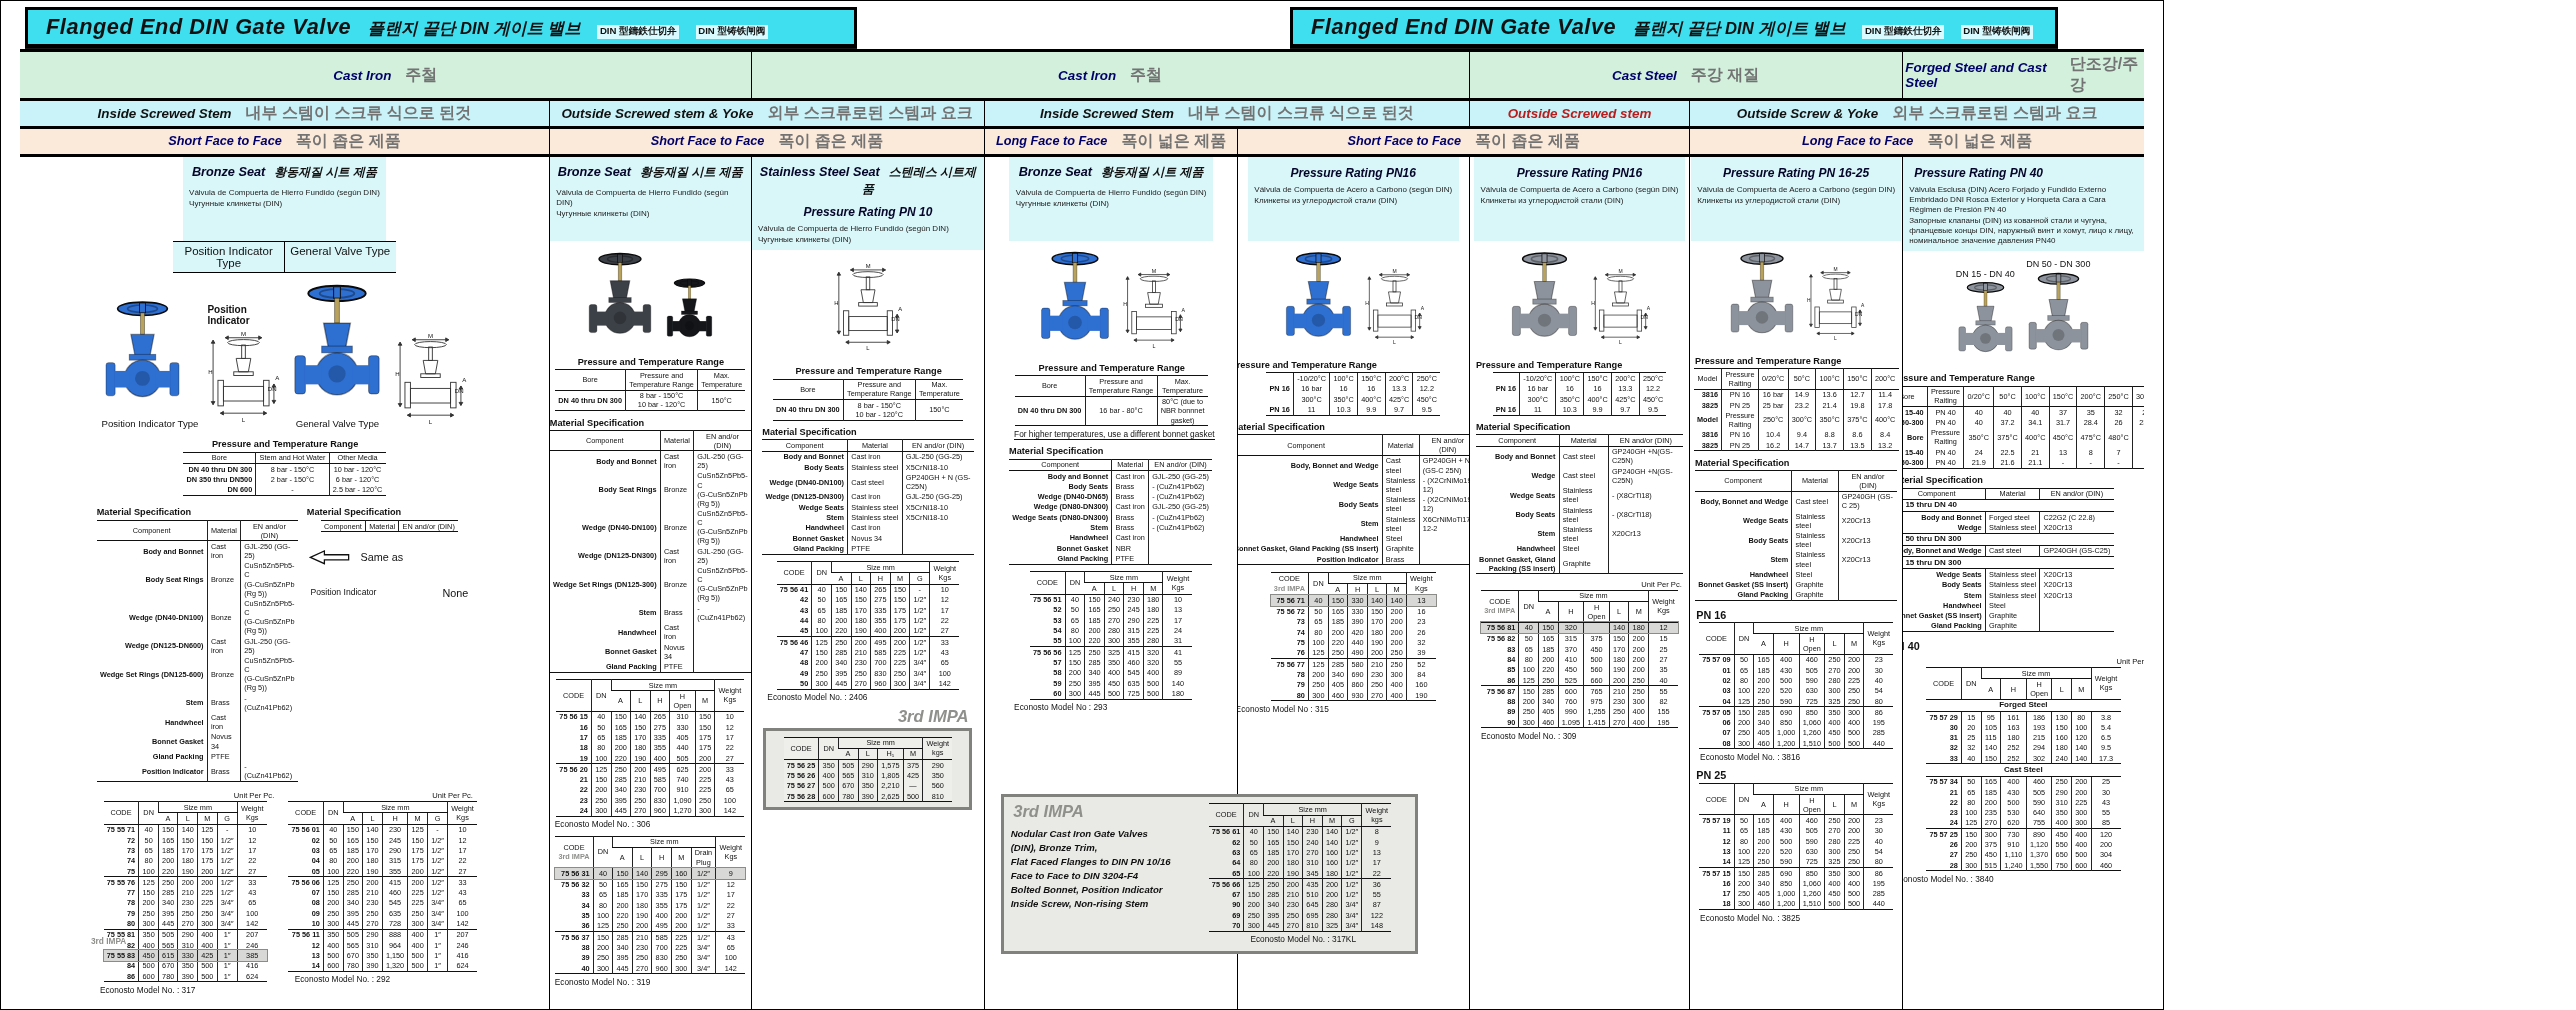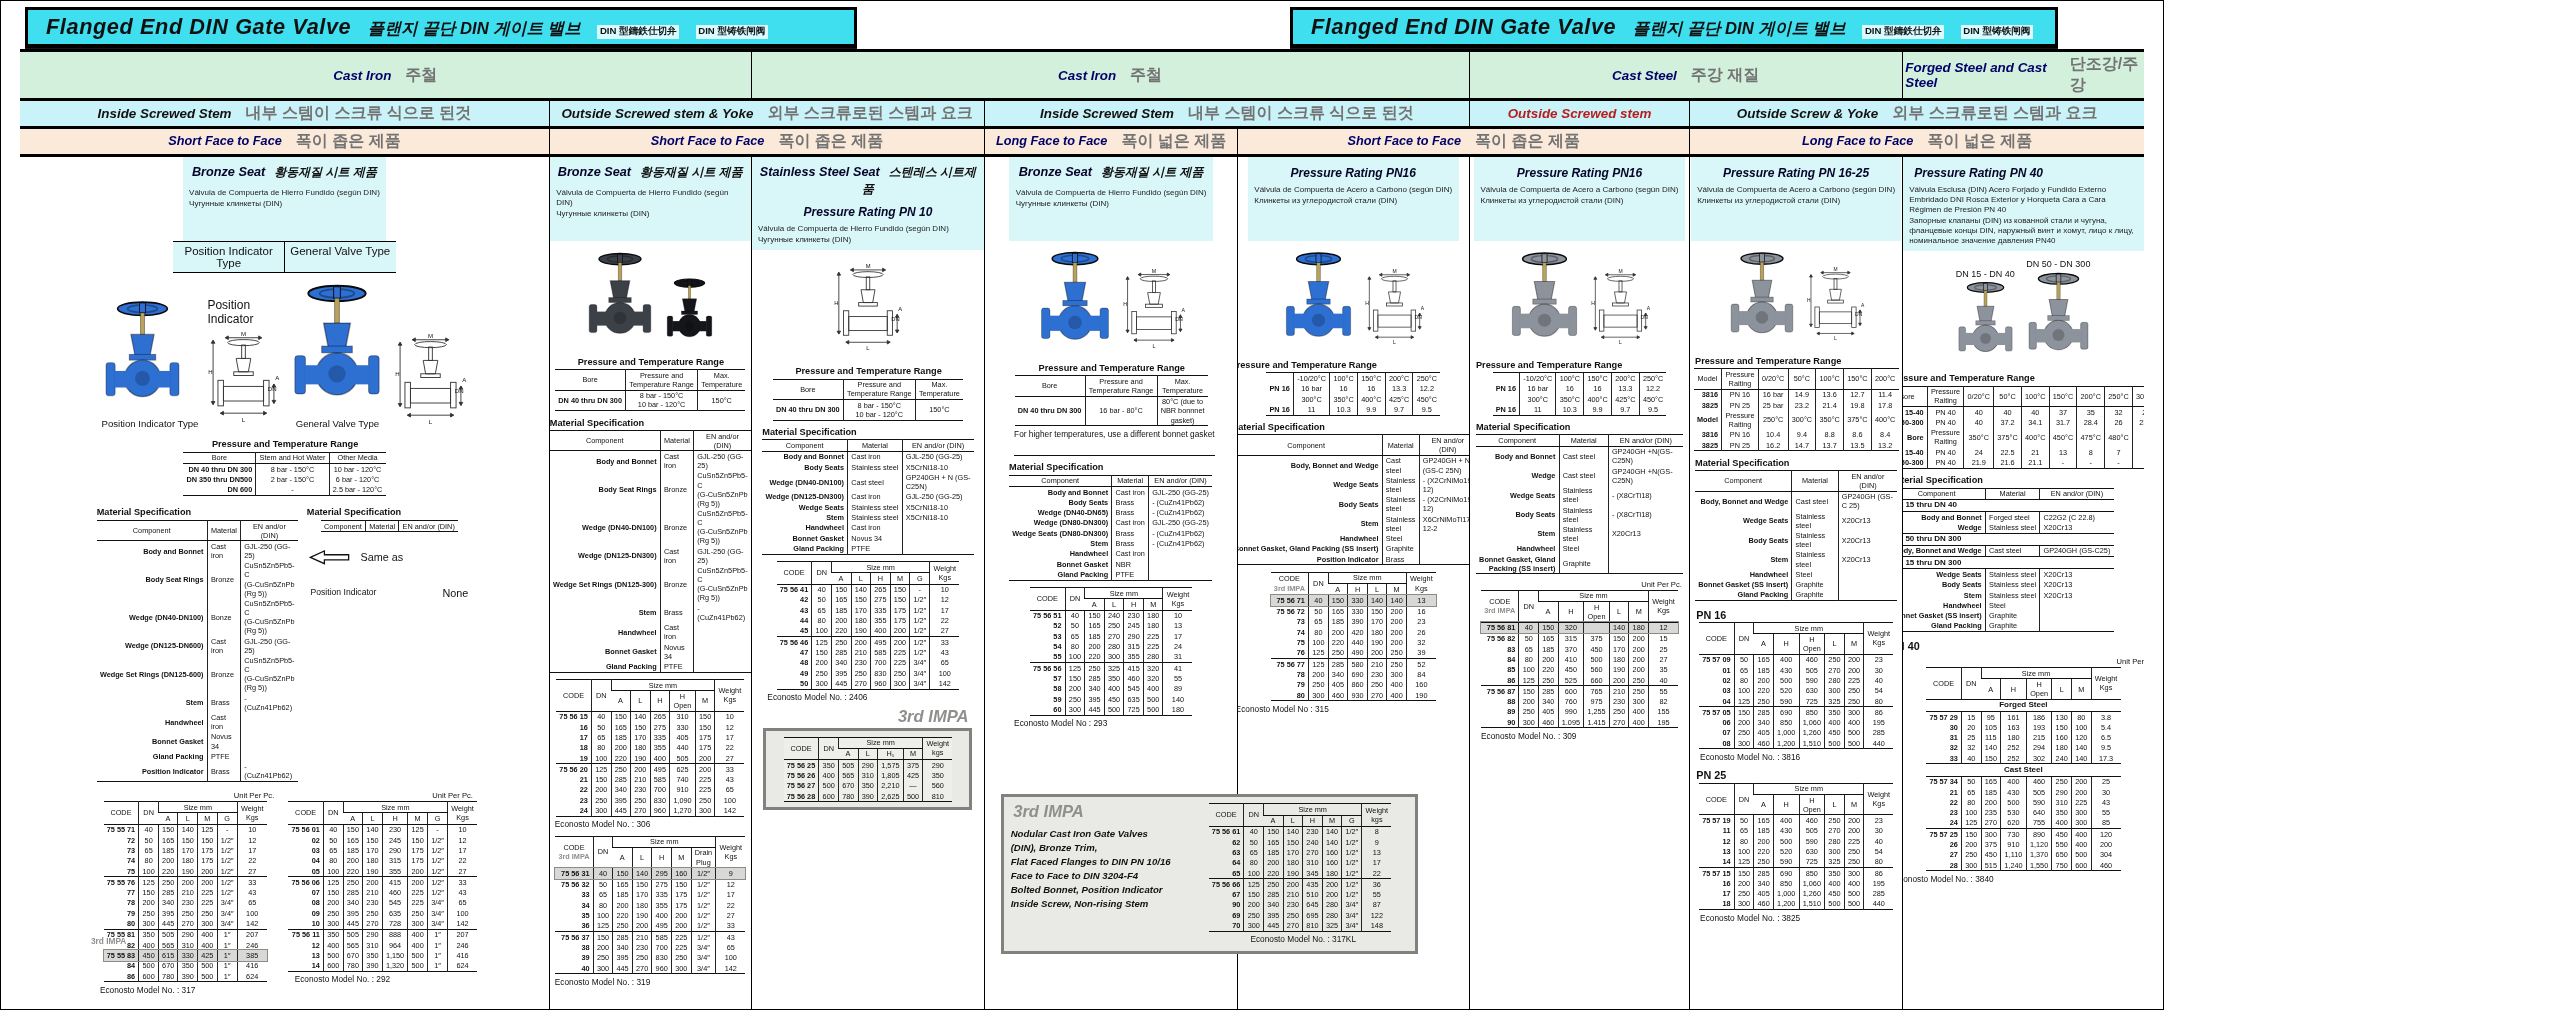--- a/index.html
+++ b/index.html
@@ -34,21 +34,21 @@
   .rating{font-weight:bold;font-style:italic;font-size:12px;color:#05052a;text-align:center;margin:3.8px 0 5.1px 0;}
   .es,.ru{font-size:8px;color:#222;margin:1.3px 0;line-height:1.25;}
   .typeboxes{display:flex;background:#d9f6f9;border-top:1.9px solid #000;border-bottom:1.9px solid #000;}
   .typebox{flex:1;text-align:center;font-size:11.5px;padding:3.2px 1.3px;border-left:1.9px solid #000;}
   .typebox:first-child{border-left:none;}
   .colbody{background:#fff;flex:1;padding:2.5px 5.1px;}
   
   .imgrow{display:flex;align-items:flex-end;justify-content:center;gap:9px;margin:5.1px 0 1.3px 0;}
   .valve{color:#2e6fd2;} .valve.dark{color:#3c4148;} .valve.gray{color:#8d939c;}
   .caption{font-size:9.6px;text-align:center;margin:1.3px 0 3.8px 0;}
-  .pi-note{font-size:12px;font-weight:normal;}
+  .pi-note{font-size:10px;font-weight:bold;}
   .imglabel{font-size:9px;text-align:center;}
   
   .sec-title{font-weight:bold;font-size:9.2px;margin:6.4px 0 2.5px 1.3px;}
   .sec-title.center{text-align:center;}
   .unit{font-size:7.6px;text-align:right;margin:5.1px 2.5px 1.3px 0;}
   .note{font-size:8.3px;margin:2.5px 0 1.3px 6.4px;}
   .pn-head{font-weight:bold;font-size:10.8px;margin:7.6px 0 1.3px 2.5px;}
   
   table.tbl{border-collapse:collapse;margin:1.3px auto;font-size:7.3px;border-top:1.3px solid #111;border-bottom:1.3px solid #111;}
   .tbl th,.tbl td{border-left:0.6px solid #222;padding:0.6px 3.2px;text-align:center;vertical-align:middle;line-height:1.25;}
@@ -2692,21 +2692,21 @@
                   </td>
                   <td>
                     <div>80°C (due to</div>
                     <div>NBR bonnnet</div>
                     <div>gasket)</div>
                   </td>
                 </tr>
               </tbody>
             </table>
           </div>
-        <div class="note" style="text-align:center;border-bottom:1px solid #111;padding-bottom:16px;">For higher temperatures, use a different bonnet gasket</div>
+        <div class="note" style="text-align:center;border-bottom:1px solid #111;padding-bottom:0;">For higher temperatures, use a different bonnet gasket</div>
         <div class="sec-title">Material Specification</div>
         <div>
             <table class="tbl mat">
               <thead>
                 <tr>
                   <th colspan="1" rowspan="1">
                     <div>Component</div>
                   </th>
                   <th colspan="1" rowspan="1">
                     <div>Material</div>

